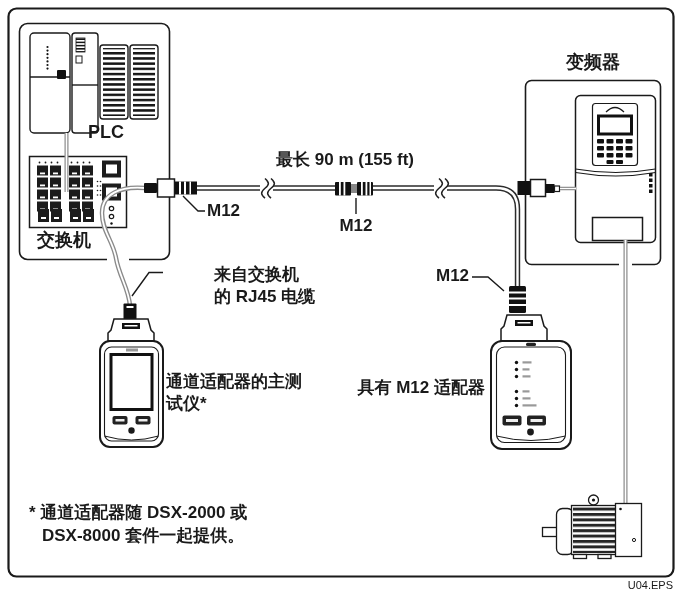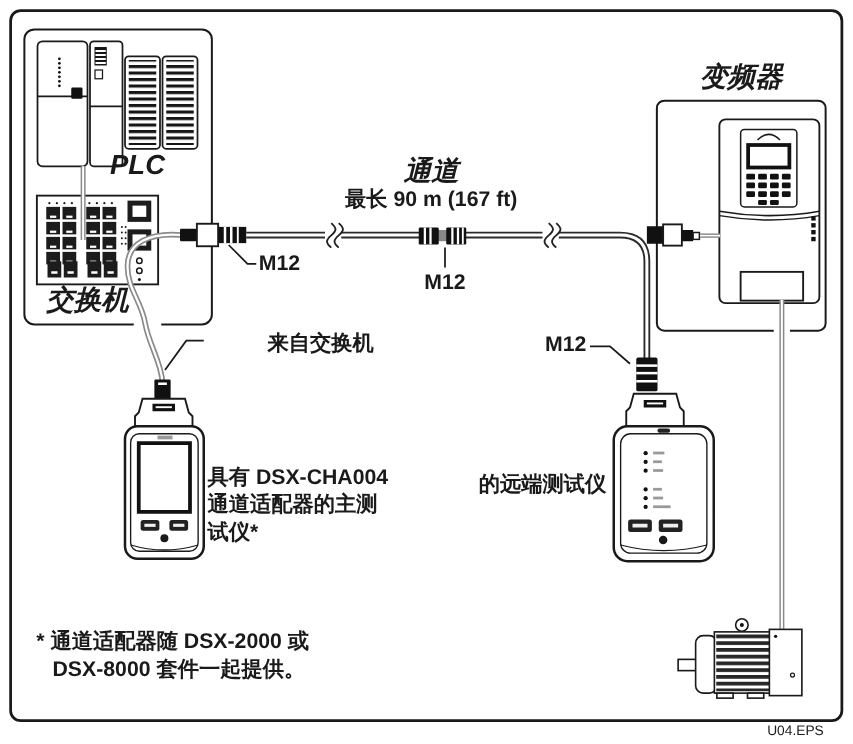--- a/index.html
+++ b/index.html
@@ -1,20 +1,20 @@
 <!DOCTYPE html>
 <html lang="zh"><head>
 <meta charset="utf-8">
 <style>
   html,body{margin:0;padding:0;background:#fff;}
   #stage{position:relative;width:682px;height:595px;background:#ffffff;overflow:hidden;
          font-family:"Liberation Sans","DejaVu Sans",sans-serif;color:#1a1a1a;}
   #diagram-svg{position:absolute;left:0;top:0;}
   .label{position:absolute;color:#1a1a1a;font:600 17px/22px "Liberation Sans","DejaVu Sans",sans-serif;white-space:nowrap;}
-  .label.big{font-size:22px;font-style:italic;}
+  .label.big{font-size:18px;}
   .label.center{text-align:center;}
   .label.right{text-align:right;}
   .label.small{font:400 11px/13px "Liberation Sans","DejaVu Sans",sans-serif;}
 </style>
 </head>
 <body>
 
 <div id="stage">
 
 <svg id="diagram-svg" width="682" height="595" viewBox="0 0 682 595">
@@ -308,41 +308,40 @@
     <path d="M163,272.5 H149 L132,296"></path>
   </g>
 </svg>
 
   <div class="label big" style="left:88px;top:121px;width:60px;">PLC</div>
 
   <div class="label big" style="left:37px;top:229px;text-align:right;">交换机</div>
 
   <div class="label big center" style="left:533px;top:51px;width:120px;">变频器</div>
 
-  <div class="label big center" style="left:245px;top:126px;width:200px;">通道</div>
-  <div class="label center" style="left:245px;top:149px;width:200px;">最长 90 m (167 ft)</div>
+  <div class="label center" style="left:245px;top:149px;width:200px;">最长 90 m (155 ft)</div>
 
   <div class="label" style="left:207px;top:200px;">M12</div>
   <div class="label center" style="left:331px;top:215px;width:50px;">M12</div>
   <div class="label" style="left:436px;top:265px;">M12</div>
 
   <div class="label" style="left:166px;top:264px;margin-left:48px;">
     <div>来自交换机</div>
+    <div>的 RJ45 电缆</div>
   </div>
 
   <div class="label" style="left:166px;top:371px;">
-    <div>具有 DSX-CHA004</div>
     <div>通道适配器的主测</div>
     <div>试仪*</div>
   </div>
 
   <div class="label right" style="left:330px;top:377px;width:155px;">
-    <div>的远端测试仪</div>
+    <div>具有 M12 适配器</div>
   </div>
 
   <div>
     <div class="label" style="left:29px;top:502px;">* 通道适配器随 DSX-2000 或</div>
     <div class="label" style="left:42px;top:525px;">DSX-8000 套件一起提供。</div>
   </div>
 
-  <div class="label small" style="right:23px;top:579px;">U04.EPS</div>
+  <div class="label small" style="right:9px;top:579px;">U04.EPS</div>
 
 </div>
 
 </body></html>

